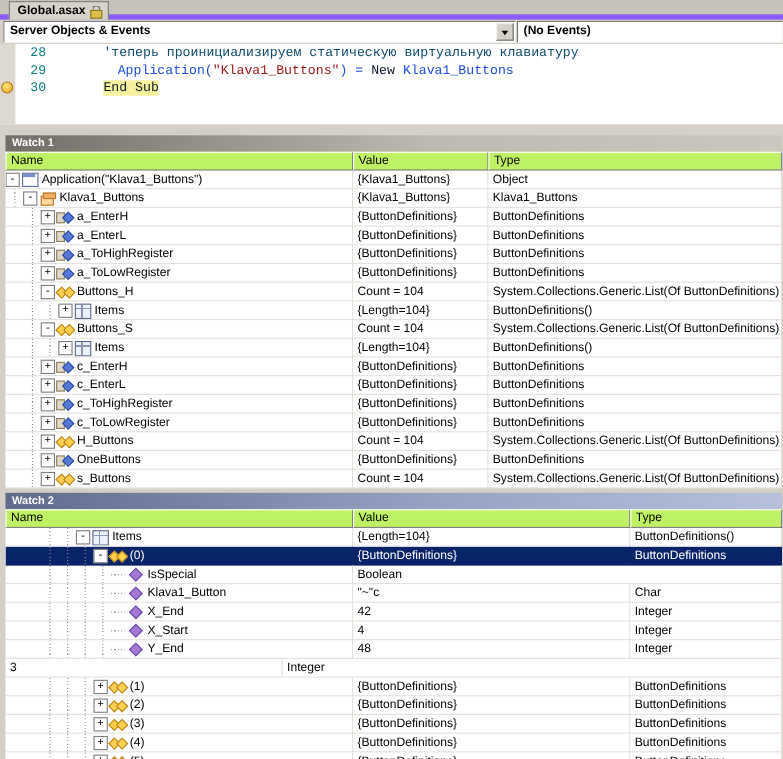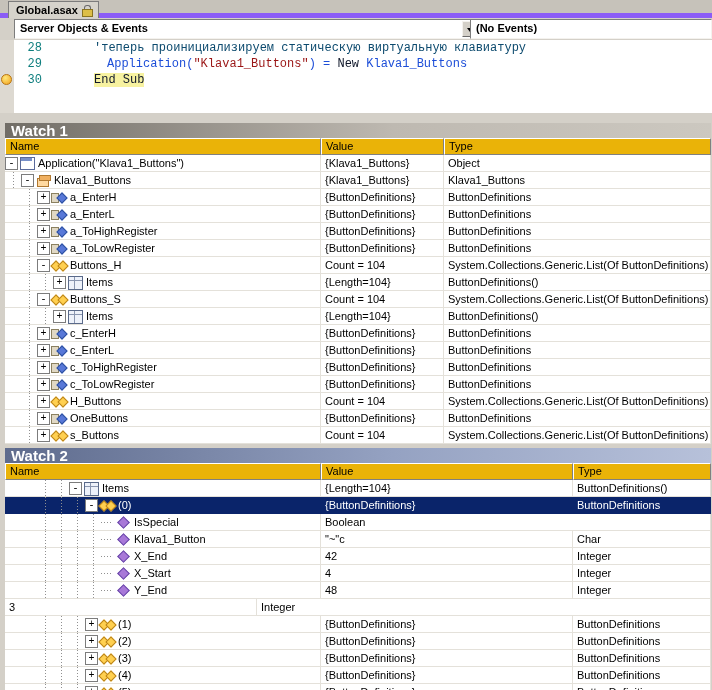--- a/index.html
+++ b/index.html
@@ -15,21 +15,21 @@
   .lock-icon::before{content:"";position:absolute;left:2px;top:0;width:5px;height:5px;
        border:1px solid #6a6a6a;border-bottom:none;border-radius:3px 3px 0 0}
   .lock-icon::after{content:"";position:absolute;left:0;top:4px;width:9px;height:6px;
        background:#dcbe46;border:1px solid #8a7420}
 
   
   .combobar{height:22px;background:#d4d0c8;position:relative}
   .combo{position:absolute;top:1px;height:20px;background:#fff;border:1px solid;
        border-color:#7c7c7c #f4f2ee #f4f2ee #7c7c7c;font-size:11px;font-weight:bold;
        line-height:17px;padding-left:5px;overflow:hidden}
-  .combo-left{left:14px;width:466px}
+  .combo-left{left:3px;width:466px}
   .combo-right{left:470px;width:242px}
   .combo-arrow{position:absolute;right:1px;top:1px;bottom:1px;width:16px;background:#d4d0c8;
        border:1px solid;border-color:#f4f2ee #6a6a6a #6a6a6a #f4f2ee;
        display:flex;align-items:center;justify-content:center}
   .combo-arrow::after{content:"";border:3px solid transparent;border-top:4px solid #000;margin-top:4px}
 
   
   .editor{position:relative;height:73px;background:#fff;overflow:hidden}
   .ed-marginbg{position:absolute;left:0;top:0;bottom:0;width:14px;background:#ddd9d1}
   .ed-line{display:flex;height:16px;position:relative}
@@ -41,26 +41,26 @@
   .ed-code{flex:1;font:12px/16px "Liberation Mono",monospace;white-space:pre}
   .seg-comment{color:#0c4a6e}
   .seg-plain{color:#1d4ed8}
   .seg-string{color:#9a1515}
   .seg-keyword{color:#0f172a}
   .hl{background:#f7f2a0}
 
   .gap1{height:10px;background:#d4d0c8}
   .gap2{height:4px;background:#d4d0c8}
   .panel{margin:0 1px 0 5px}
-  .ptitle{height:15px;font-size:15px;font-weight:bold;color:#fff;padding:1px 0 0 6px;line-height:13px}
+  .ptitle{height:15px;font-size:10px;font-weight:bold;color:#fff;padding:1px 0 0 6px;line-height:13px}
   .ptitle-w1{background:linear-gradient(to right,#716d66,#beb9b1 55%,#ccc8c0)}
   .ptitle-w2{background:linear-gradient(to right,#5e6b8d,#95a2c2 55%,#b7c1da)}
 
   
-  .whead{display:flex;height:17px;background:#eab308}
+  .whead{display:flex;height:17px;background:#bef264}
   .hcell{font-size:11px;line-height:14px;padding-left:4px;flex:none;overflow:hidden;
        border-top:1px solid #fff;border-left:1px solid #fff;
        border-right:1px solid #808080;border-bottom:1px solid #808080}
   .wbody{background:#fff;overflow:hidden}
   .wbody-w1{height:289px}
   .wbody-w2{height:212px}
   .trow{display:flex;height:17px}
   .cell{font-size:11px;line-height:16px;border-right:1px solid #e4e1da;border-bottom:1px solid #e4e1da;
        overflow:hidden;white-space:nowrap;flex:none}
   .vcell,.tcell{padding-left:4px}

